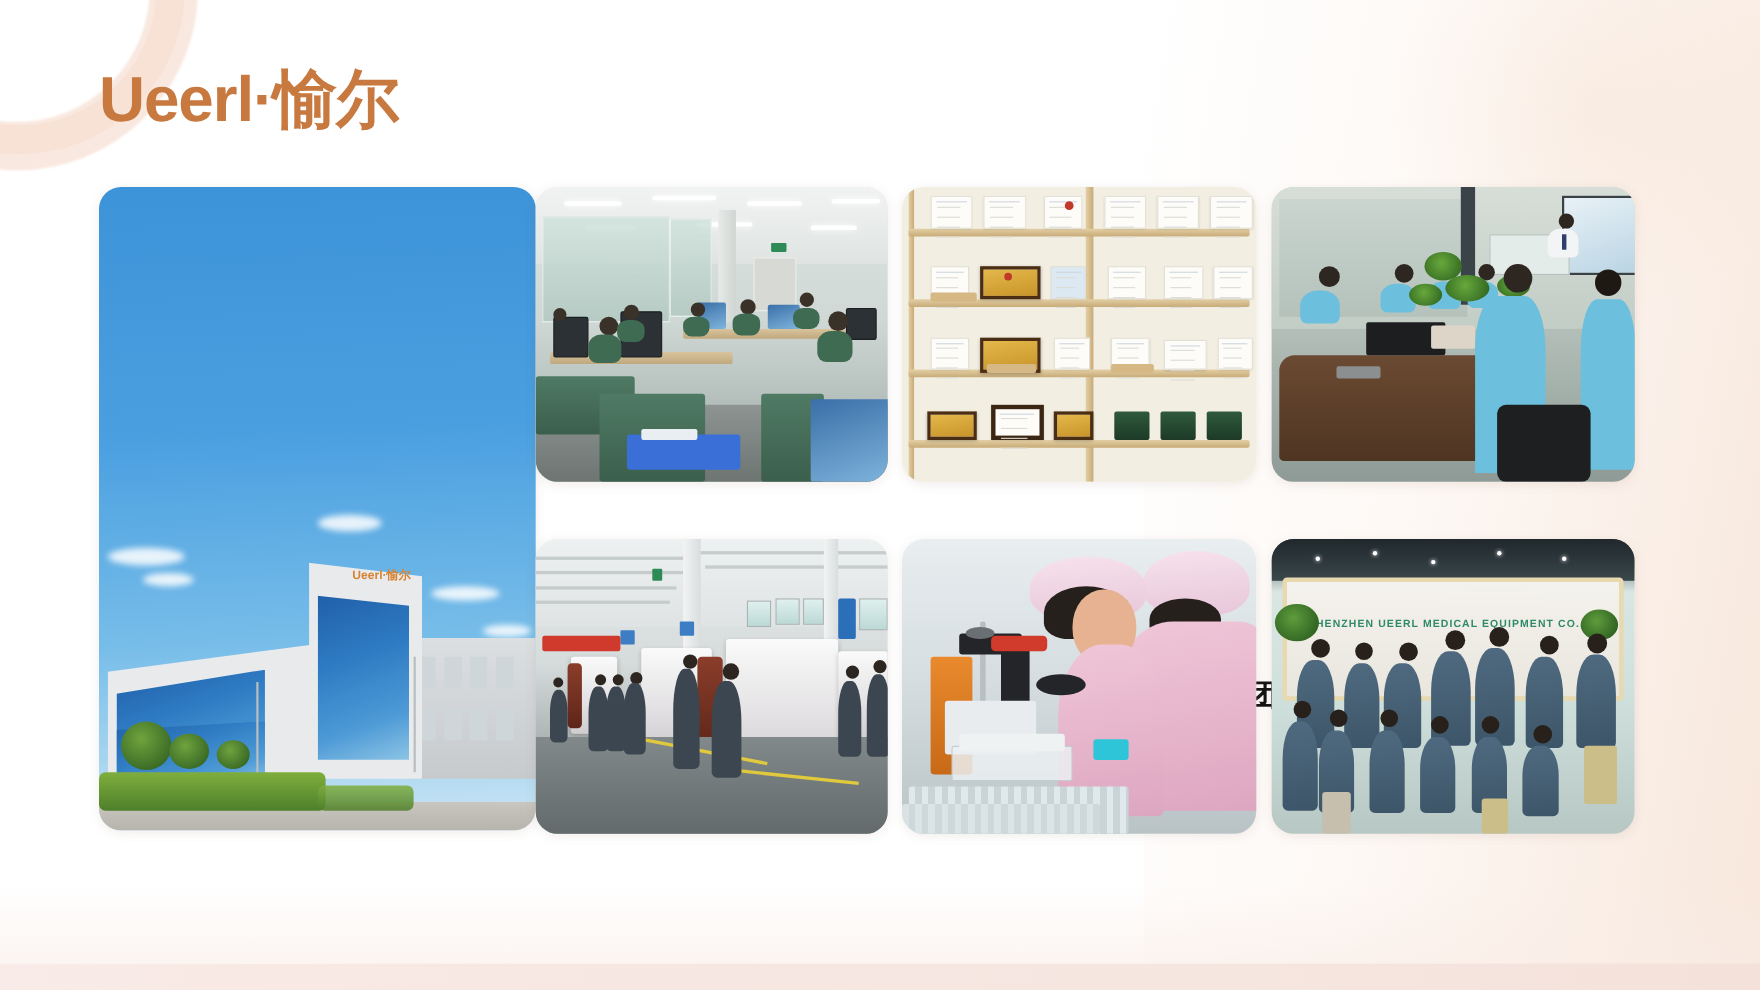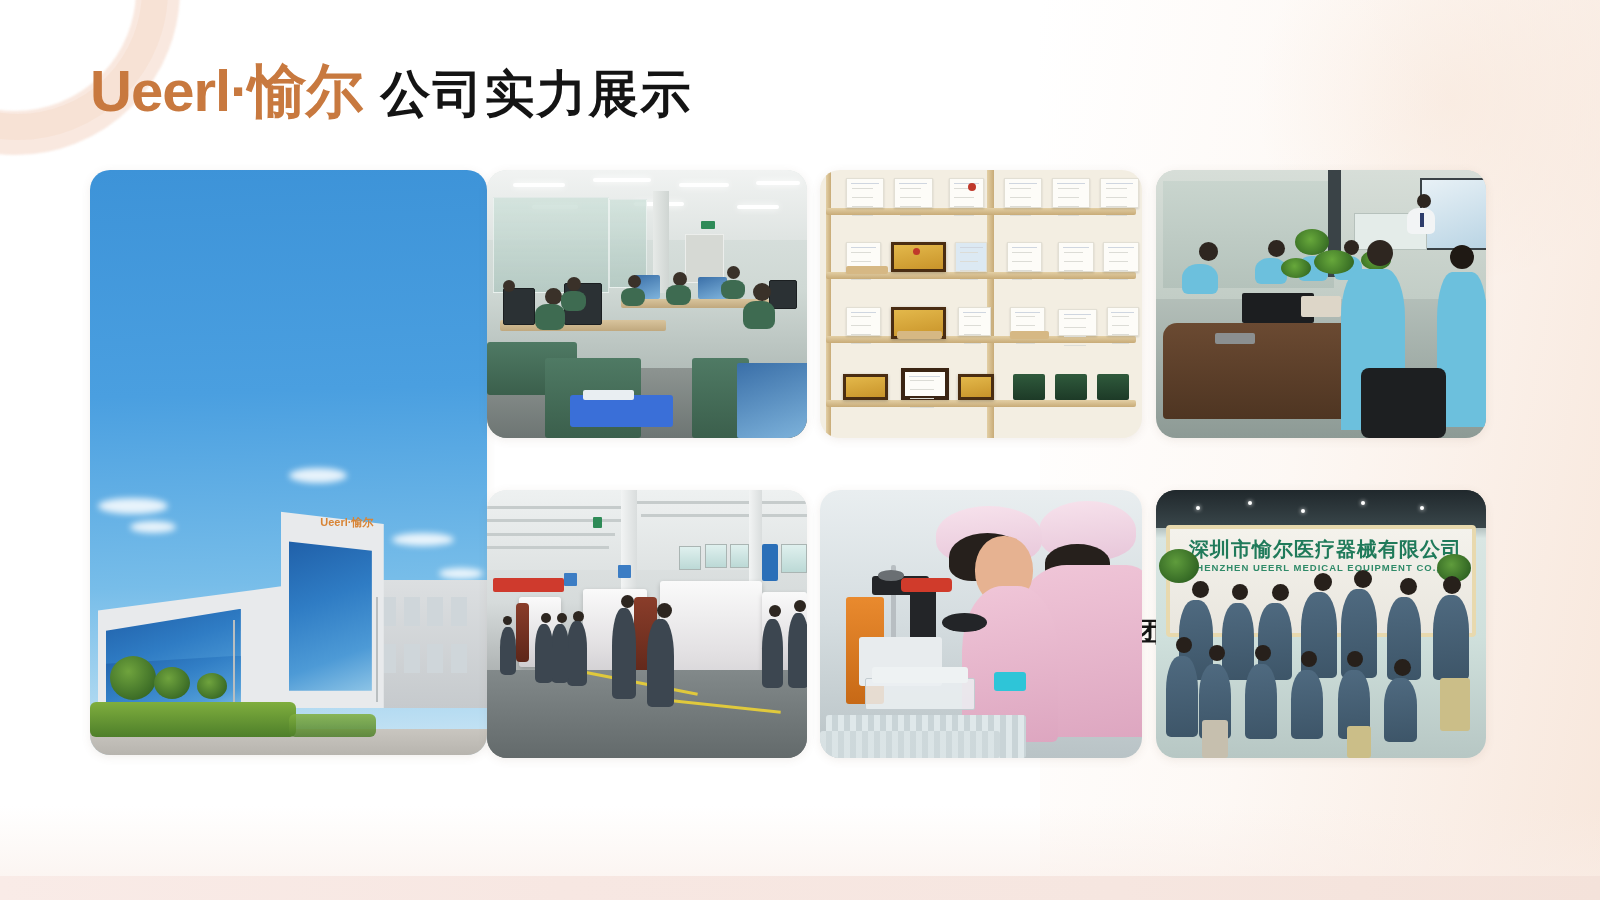--- a/index.html
+++ b/index.html
@@ -194,21 +194,20 @@
   <div id="bg-topright-wash"></div>
   <div id="bg-right-glow"></div>
   <div id="bg-corner-ring"></div>
   <div id="bg-corner-ring2"></div>
   <div id="bg-bottom-fade"></div>
   <div id="bg-bottom-band"></div>
 </div>
 
 <div id="header">
   <div id="brand-logo">Ueerl·愉尔</div>
-  <h1 id="page-title">公司实力展示</h1>
 </div>
 
 <div id="gallery">
 
   <div class="card" id="card-factory">
     <div class="photo ph-factory">
       <div class="fb-cloud" style="left:2%;top:56%;width:70px;height:16px;"></div>
       <div class="fb-cloud" style="left:10%;top:60%;width:46px;height:12px;"></div>
       <div class="fb-cloud" style="left:50%;top:51%;width:58px;height:15px;"></div>
       <div class="fb-cloud" style="left:76%;top:62%;width:62px;height:13px;"></div>
@@ -479,21 +478,20 @@
   <div class="card" id="card-aftersale">
     <div class="photo ph-team">
       <div class="tm-ceiling"></div>
       <div class="tm-dot" style="left:12%;top:6%;"></div>
       <div class="tm-dot" style="left:28%;top:4%;"></div>
       <div class="tm-dot" style="left:44%;top:7%;"></div>
       <div class="tm-dot" style="left:62%;top:4%;"></div>
       <div class="tm-dot" style="left:80%;top:6%;"></div>
 
       <div class="tm-wall"></div>
-      <div class="tm-cn" style="left:10%;top:17%;font-size:20px;letter-spacing:1px;">深圳市愉尔医疗器械有限公司</div>
       <div class="tm-en" style="left:10%;top:27%;font-size:9.5px;">SHENZHEN UEERL MEDICAL EQUIPMENT CO., LTD</div>
 
       <div class="tm-plant" style="left:1%;top:22%;width:40px;height:34px;"></div>
       <div class="tm-plant" style="left:85%;top:24%;width:34px;height:28px;"></div>
 
       <div class="tm-head" style="left:11%;top:34%;width:17px;height:17px;"></div>
       <div class="tm-person" style="left:7%;top:41%;width:34px;height:30%;"></div>
       <div class="tm-head" style="left:23%;top:35%;width:16px;height:16px;"></div>
       <div class="tm-person" style="left:20%;top:42%;width:32px;height:29%;"></div>
       <div class="tm-head" style="left:35%;top:35%;width:17px;height:17px;"></div>

